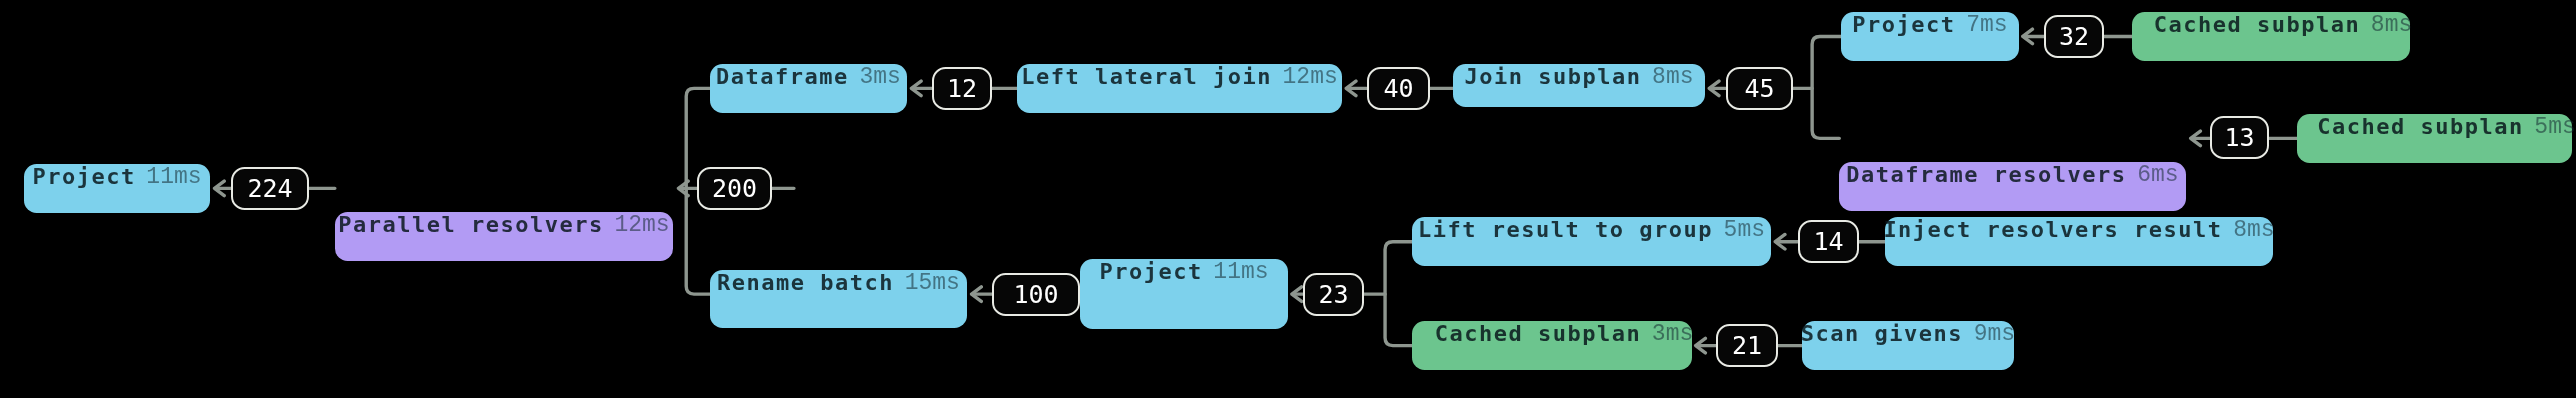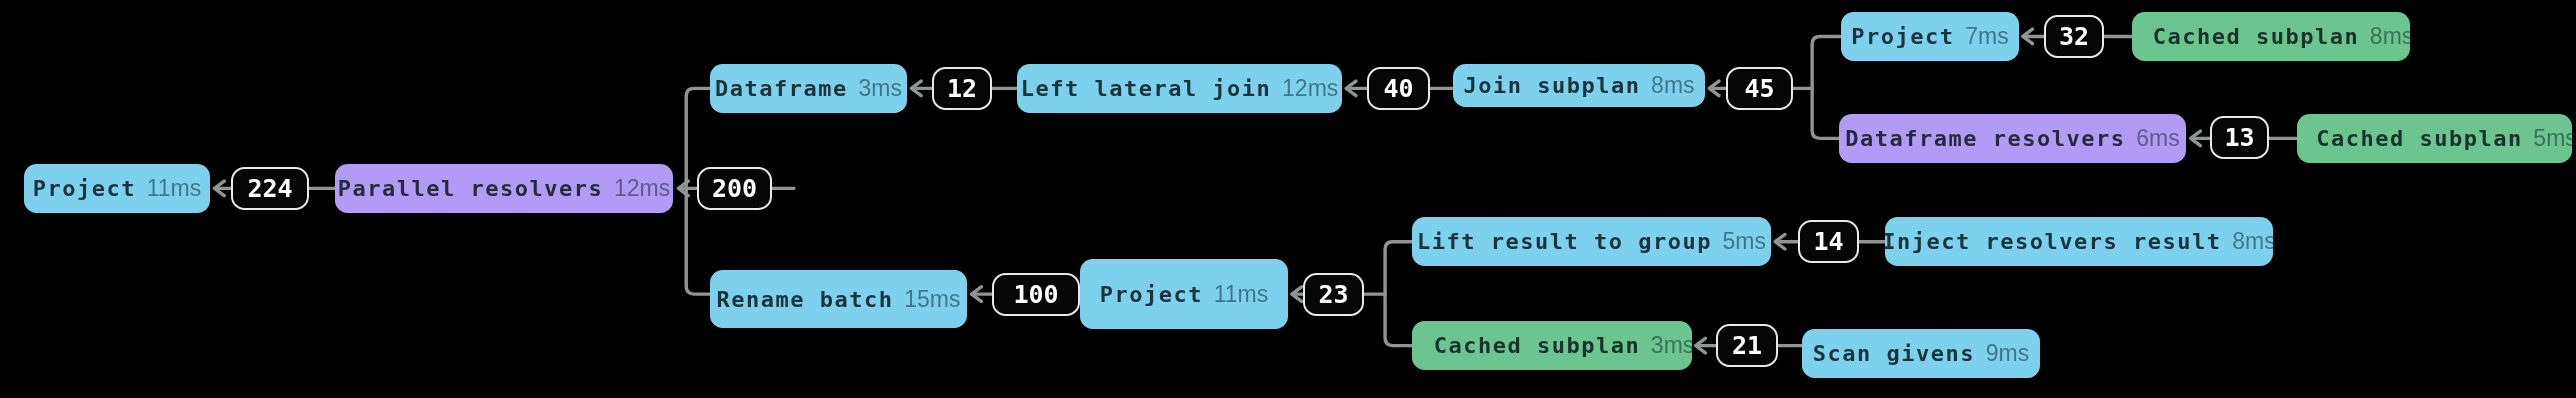--- a/index.html
+++ b/index.html
@@ -21,50 +21,49 @@
     stroke: var(--edge_line, #8e968f);
     stroke-width: 3.5;
     stroke-linecap: round;
     stroke-linejoin: round;
   }
   .node {
     position: absolute;
     box-sizing: border-box;
     border-radius: 12.6px;
     display: flex;
-    align-items: center;
     justify-content: center;
     gap: 10.7px;
     white-space: nowrap;
   }
   .node.blue   { background: var(--node_blue, #7dd1ec); }
-  .node.purple { background: var(--node_purple, #b29bf4); }
+  .node.purple { background: var(--node_purple, #b29bf4); margin-top: 48px; }
   .node.green  { background: var(--node_green, #6cc58e); padding-left: 24px; }
   .node .label {
     font-family: "DejaVu Sans Mono", monospace;
     font-weight: bold;
     font-size: 22px;
     letter-spacing: 1.5px;
     color: rgba(8, 22, 26, 0.84);
   }
   .node .duration {
-    font-family: Liberation Sans, sans-serif;
+    font-family: Liberation Mono, monospace;
     font-size: 23px;
     color: rgba(20, 40, 48, 0.55);
   }
   .badge {
     position: absolute;
     box-sizing: border-box;
     height: 43px;
     background: var(--badge_background, #060606);
     border: 2.9px solid var(--badge_border, #e8eae4);
     border-radius: 13.6px;
     color: var(--badge_text, #ffffff);
     font-family: "DejaVu Sans Mono", monospace;
-    font-weight: bold;
+    font-weight: normal;
     font-size: 25px;
     display: flex;
     align-items: center;
     justify-content: center;
   }
 </style>
 </head>
 <body>
 
 <div class="canvas">
@@ -149,21 +148,21 @@
     <span class="duration">5ms</span>
   </div>
   <div class="node blue" style="left:1885px;top:217px;width:388px;height:49px">
     <span class="label">Inject resolvers result</span>
     <span class="duration">8ms</span>
   </div>
   <div class="node green" style="left:1412px;top:321px;width:280px;height:49px">
     <span class="label">Cached subplan</span>
     <span class="duration">3ms</span>
   </div>
-  <div class="node blue" style="left:1802px;top:329px;width:238px;height:49px">
+  <div class="node blue" style="left:1802px;top:321px;width:212px;height:49px">
     <span class="label">Scan givens</span>
     <span class="duration">9ms</span>
   </div>
 
   <div class="badge" style="left:231px;top:167px;width:78px">224</div>
   <div class="badge" style="left:697px;top:167px;width:75px">200</div>
   <div class="badge" style="left:932px;top:67px;width:60px">12</div>
   <div class="badge" style="left:1367px;top:67px;width:63px">40</div>
   <div class="badge" style="left:1726px;top:67px;width:67px">45</div>
   <div class="badge" style="left:2044px;top:14.6px;width:60px">32</div>

